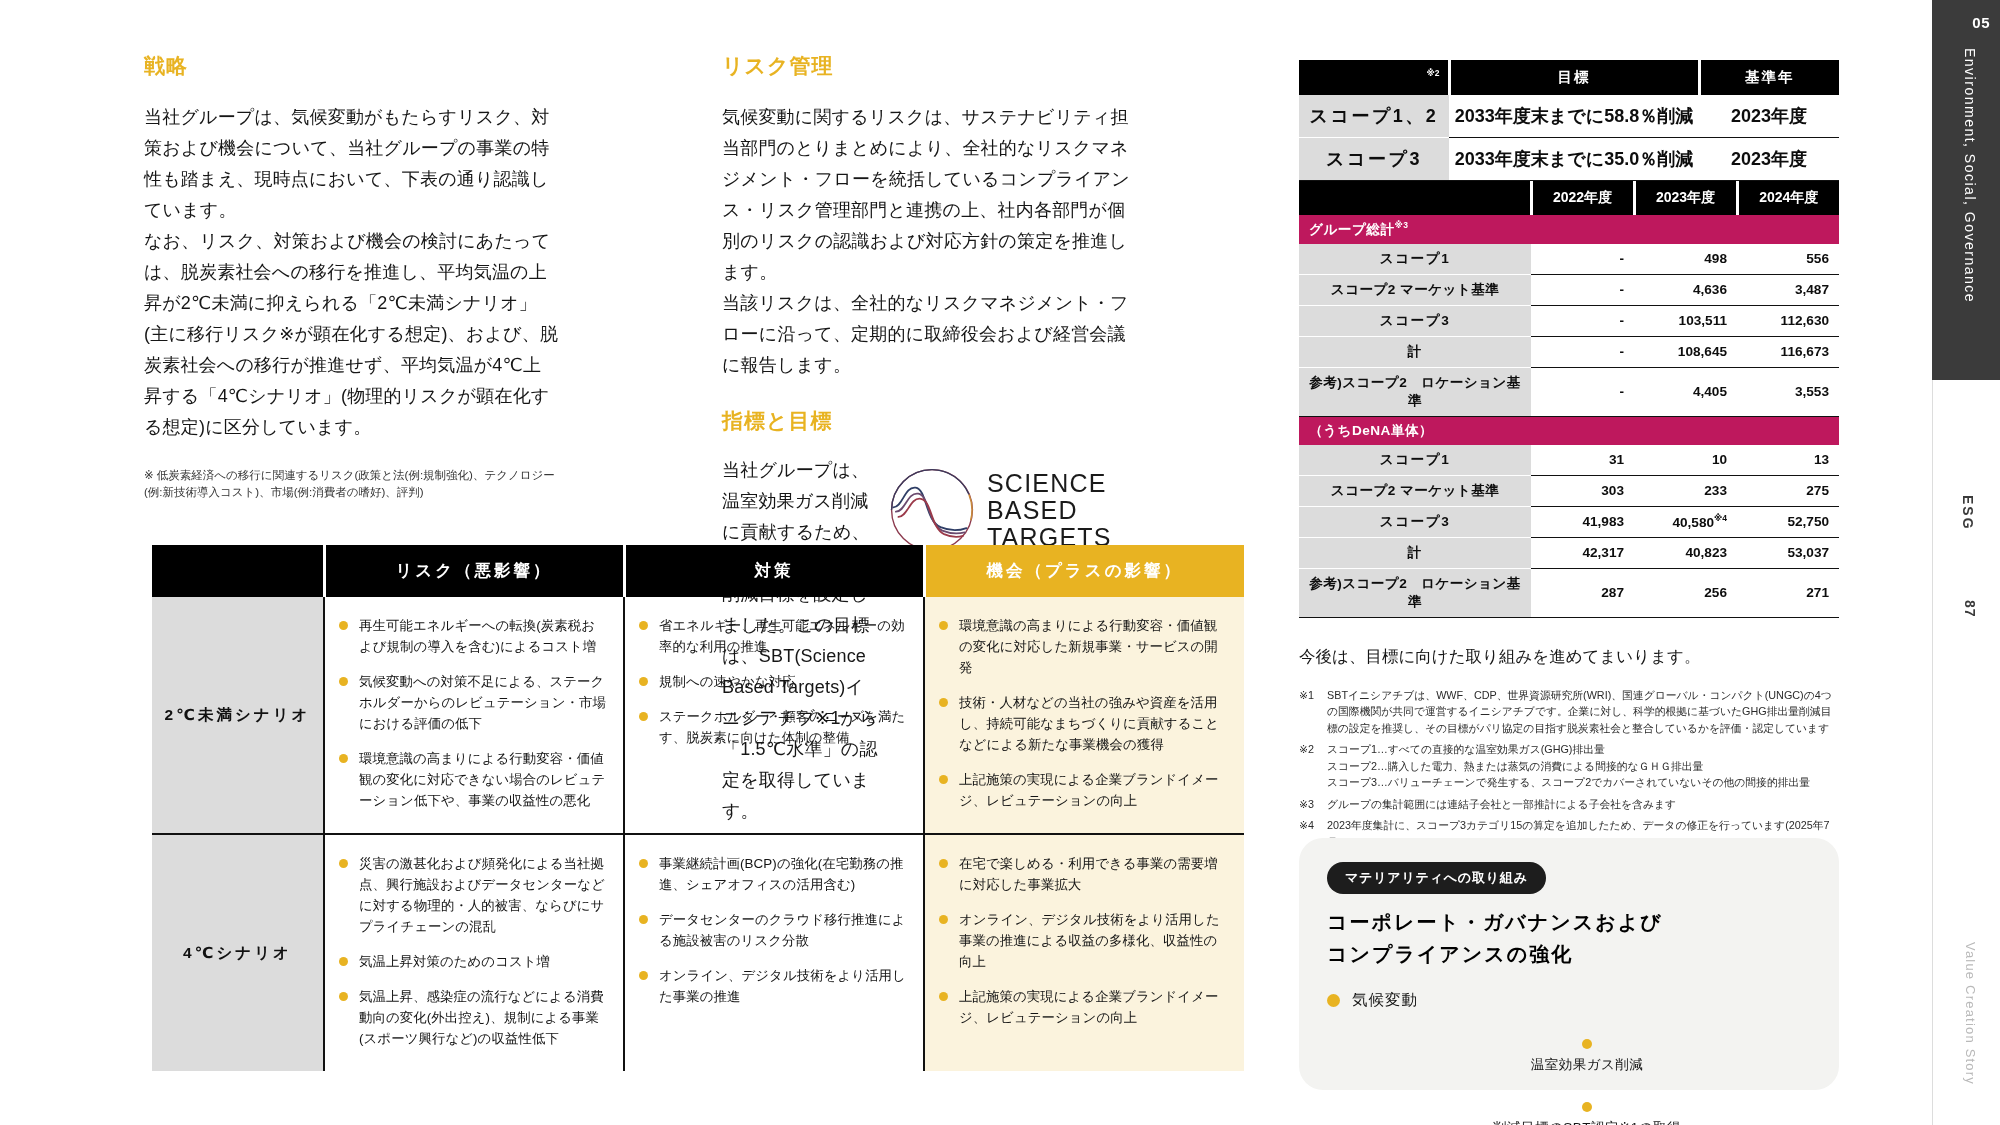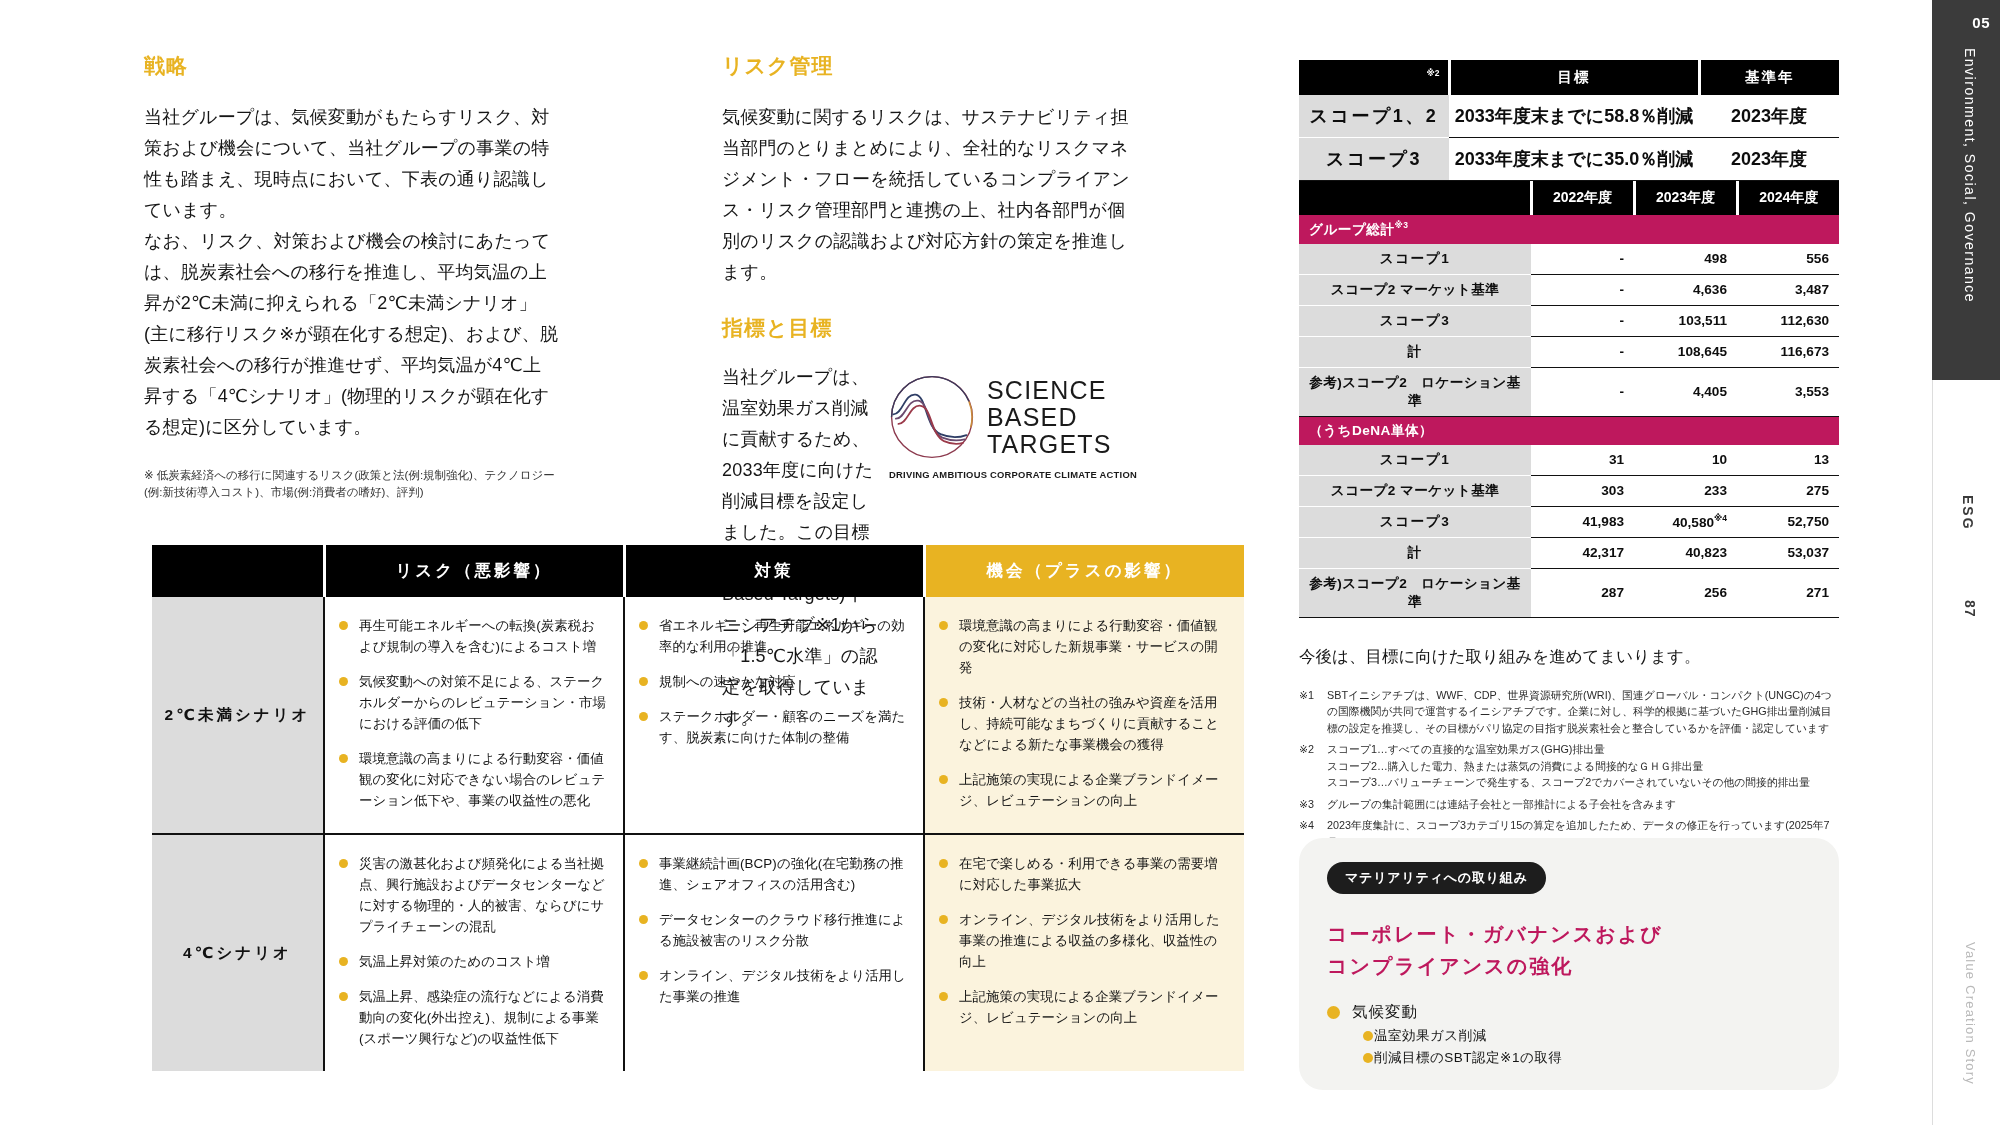--- a/index.html
+++ b/index.html
@@ -337,43 +337,44 @@
     display: inline-block;
     background: #1d1d1d;
     color: #ffffff;
     border-radius: 20px;
     font-size: 13px;
     font-weight: bold;
     padding: 7px 18px;
     letter-spacing: .8px;
   }
   .mat-title {
-    color: #be185d;
+    color: #000000;
     font-size: 20px;
     font-weight: bold;
     line-height: 32px;
     letter-spacing: 2px;
-    margin-top: 24px;
+    margin-top: 12px;
   }
   .mat-l1 {
     display: flex; align-items: center; gap: 12px;
     margin-top: 20px;
     font-size: 15.5px;
     font-weight: normal;
     letter-spacing: 1px;
     color: #111111;
   }
   .dot-lg { width: 13px; height: 13px; border-radius: 50%; background: #e8b322; flex: 0 0 auto; }
   .dot-sm { width: 10px; height: 10px; border-radius: 50%; background: #e8b322; flex: 0 0 auto; }
   .mat-l2 {
-    display: flex; align-items: center; gap: 1px;
-    margin-top: 4px; margin-left: 36px;
+    display: flex; align-items: center; gap: 7px;
+    margin-top: 28px; margin-left: 36px;
     font-size: 13.5px;
     color: #161616;
     letter-spacing: .5px;
+    flex-direction: column;
   }
 </style>
 </head>
 <body>
 
 <div class="page">
 
   <div class="edge-rail">
     <div class="rail-top"></div>
     <div class="rail-num">05</div>
@@ -389,20 +390,21 @@
       <p class="para">当社グループは、気候変動がもたらすリスク、対策および機会について、当社グループの事業の特性も踏まえ、現時点において、下表の通り認識しています。</p>
       <p class="para">なお、リスク、対策および機会の検討にあたっては、脱炭素社会への移行を推進し、平均気温の上昇が2℃未満に抑えられる「2℃未満シナリオ」(主に移行リスク※が顕在化する想定)、および、脱炭素社会への移行が推進せず、平均気温が4℃上昇する「4℃シナリオ」(物理的リスクが顕在化する想定)に区分しています。</p>
     </div>
     <div class="note-block note-txt">※ 低炭素経済への移行に関連するリスク(政策と法(例:規制強化)、テクノロジー(例:新技術導入コスト)、市場(例:消費者の嗜好)、評判)</div>
   </div>
 
   <div id="col2">
     <div class="sec-head">リスク管理</div>
     <div class="body-txt">
       <p class="para">気候変動に関するリスクは、サステナビリティ担当部門のとりまとめにより、全社的なリスクマネジメント・フローを統括しているコンプライアンス・リスク管理部門と連携の上、社内各部門が個別のリスクの認識および対応方針の策定を推進します。</p>
+      <p class="para">当該リスクは、全社的なリスクマネジメント・フローに沿って、定期的に取締役会および経営会議に報告します。</p>
     </div>
 
     <div class="sec-head second">指標と目標</div>
 
     <div class="metrics-row">
       <div class="metrics-text body-txt">当社グループは、温室効果ガス削減に貢献するため、2033年度に向けた削減目標を設定しました。この目標は、SBT(Science Based Targets)イニシアチブ※1から「1.5℃水準」の認定を取得しています。</div>
 
       <div class="sbt-logo">
         <div class="sbt-main">
           <svg width="86" height="86" viewBox="0 0 100 100">

